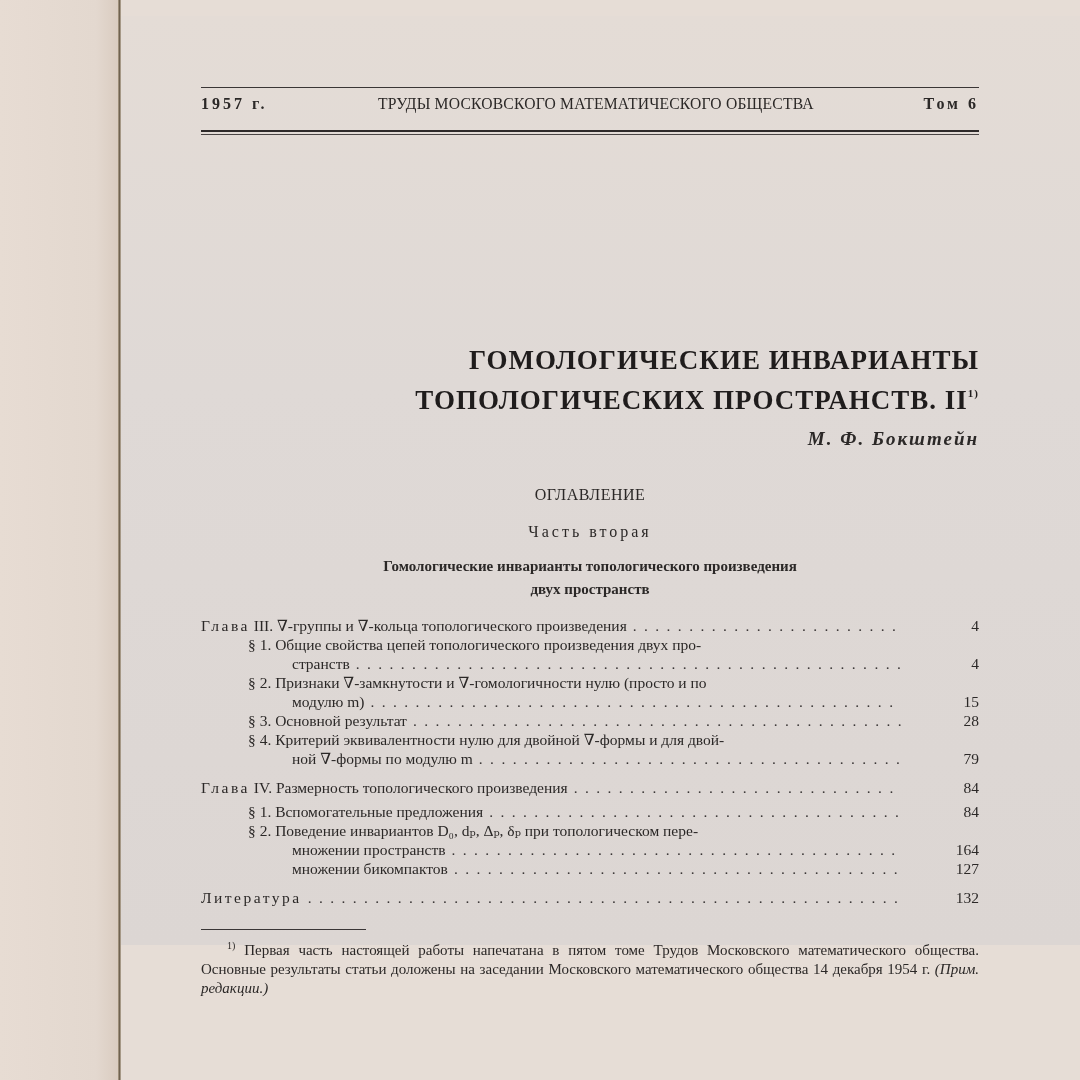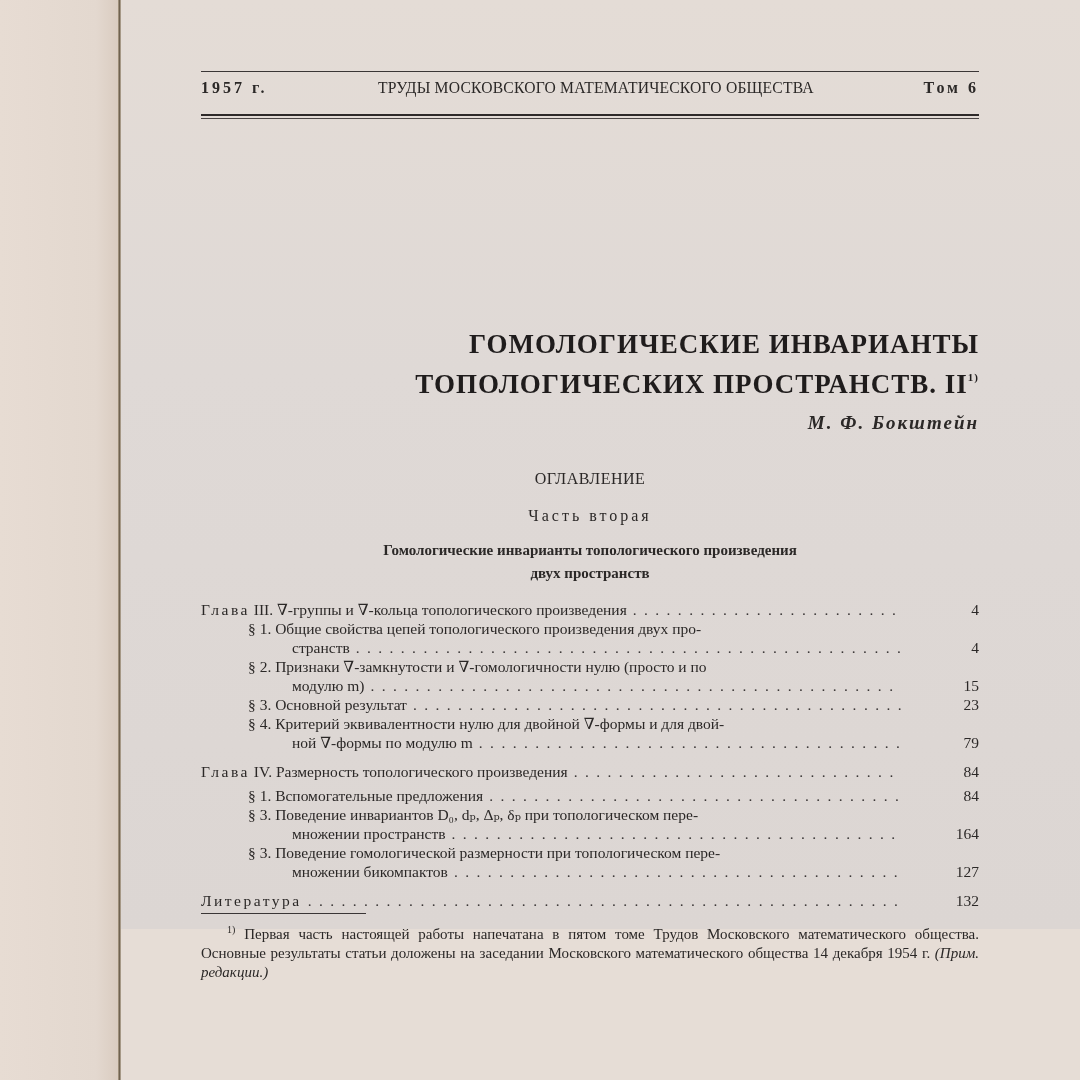--- a/index.html
+++ b/index.html
@@ -11,21 +11,21 @@
     }
     .left-page {
       position: absolute; left: 0; top: 0; width: 120px; height: 1080px;
       background: linear-gradient(90deg, #e7dcd3 0%, #e3d8cf 80%, #d9cbbf 100%);
     }
     .gutter {
       position: absolute; left: 118px; top: 0; width: 3px; height: 1080px;
       background: linear-gradient(90deg, #b5a58f, #6f6250, #c2b4a2);
     }
     .page {
-      position: absolute; left: 121px; top: 0; width: 959px; height: 929px;
+      position: absolute; left: 121px; top: 16px; width: 959px; height: 929px;
       background: linear-gradient(180deg, #e4dcd6 0%, #dfd9d6 40%, #dcd6d3 100%);
     }
     .content { position: absolute; left: 80px; top: 0; width: 778px; }
 
     
     .rh-rule-top { position: absolute; top: 71px; left: 0; width: 778px; height: 1px; background: #3a3636; }
     .running-head {
       position: absolute; top: 78px; left: 0; width: 778px; height: 24px;
       display: flex; justify-content: space-between; align-items: baseline;
       font-size: 17px;
@@ -140,21 +140,21 @@
           <span class="txt">модулю m)</span>
           <span class="dots">..........................................................................</span>
           <span class="pg">15</span>
         </div>
       </div>
 
       <div class="toc-row section">
         <div class="lastline">
           <span class="txt">§ 3. Основной результат</span>
           <span class="dots">..........................................................................</span>
-          <span class="pg">23</span>
+          <span class="pg">28</span>
         </div>
       </div>
 
       <div class="toc-row section">
         <span class="label">§ 4. Критерий эквивалентности нулю для двойной ∇-формы и для двой-</span>
         <div class="lastline" style="padding-left:44px">
           <span class="txt">ной ∇-формы по модулю m</span>
           <span class="dots">..........................................................................</span>
           <span class="pg">79</span>
         </div>
@@ -174,30 +174,29 @@
 
       <div class="toc-row section">
         <div class="lastline">
           <span class="txt">§ 1. Вспомогательные предложения</span>
           <span class="dots">..........................................................................</span>
           <span class="pg">84</span>
         </div>
       </div>
 
       <div class="toc-row section">
-        <span class="label">§ 3. Поведение инвариантов D₀, dₚ, Δₚ, δₚ при топологическом пере-</span>
+        <span class="label">§ 2. Поведение инвариантов D₀, dₚ, Δₚ, δₚ при топологическом пере-</span>
         <div class="lastline" style="padding-left:44px">
           <span class="txt">множении пространств</span>
           <span class="dots">..........................................................................</span>
           <span class="pg">164</span>
         </div>
       </div>
 
       <div class="toc-row section">
-        <span class="label">§ 3. Поведение гомологической размерности при топологическом пере-</span>
         <div class="lastline" style="padding-left:44px">
           <span class="txt">множении бикомпактов</span>
           <span class="dots">..........................................................................</span>
           <span class="pg">127</span>
         </div>
       </div>
 
       <div class="gap-chap"></div>
 
       <div class="toc-row chapter">

